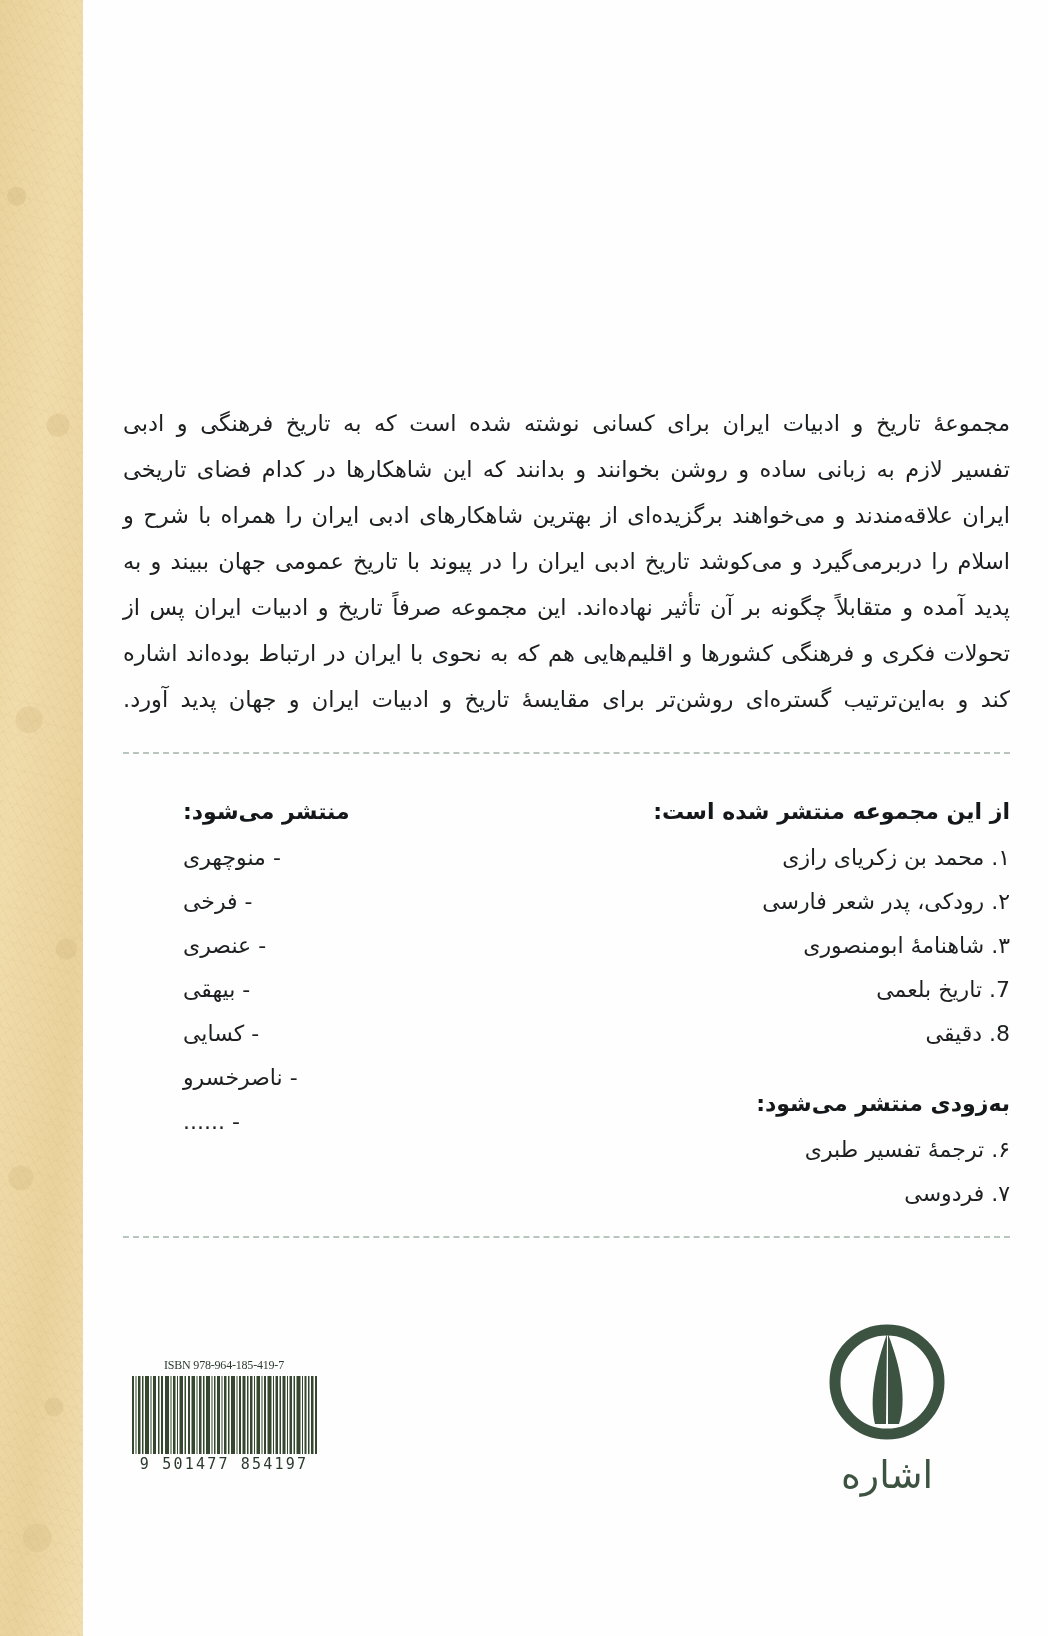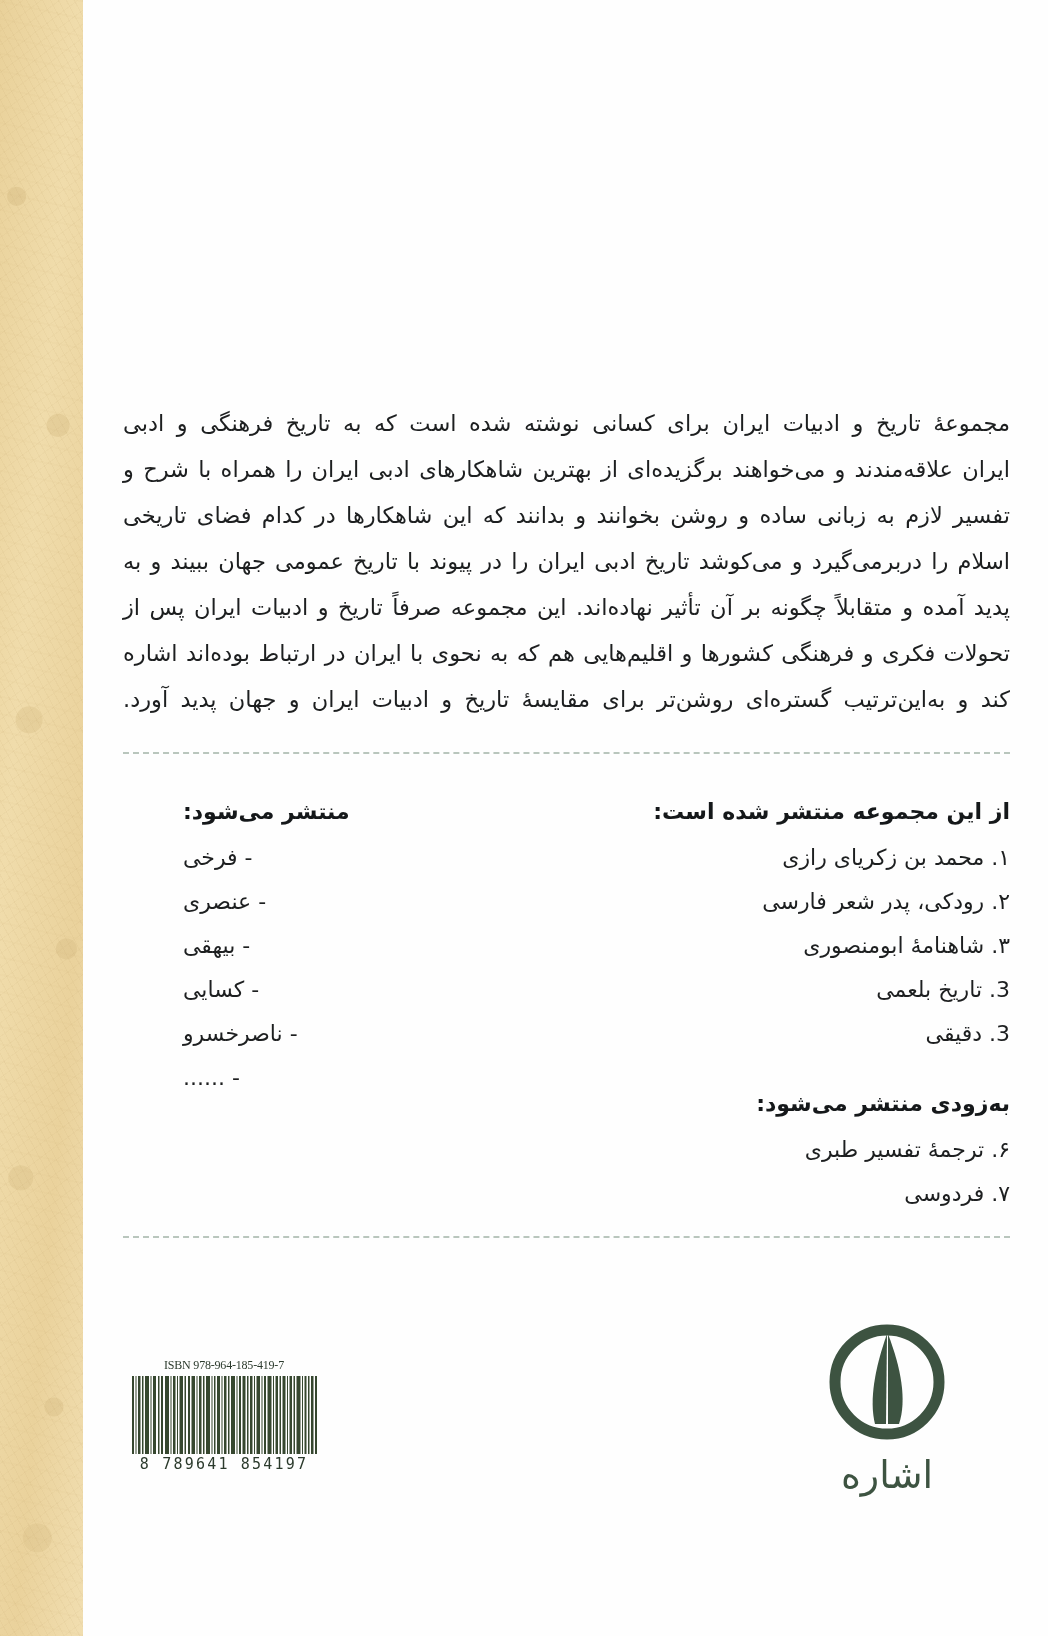--- a/index.html
+++ b/index.html
@@ -199,47 +199,48 @@
 
   <div class="spine">
     <div class="spine-texture"></div>
   </div>
   <div class="spine-title">تاریخ و ادبیات ایران</div>
 
   <div class="page">
 
     <div class="intro">
       <div>مجموعهٔ تاریخ و ادبیات ایران برای کسانی نوشته شده است که به تاریخ فرهنگی و ادبی</div>
+      <div>تفسیر لازم به زبانی ساده و روشن بخوانند و بدانند که این شاهکارها در کدام فضای تاریخی</div>
       <div>ایران علاقه‌مندند و می‌خواهند برگزیده‌ای از بهترین شاهکارهای ادبی ایران را همراه با شرح و</div>
-      <div>تفسیر لازم به زبانی ساده و روشن بخوانند و بدانند که این شاهکارها در کدام فضای تاریخی</div>
       <div>اسلام را دربرمی‌گیرد و می‌کوشد تاریخ ادبی ایران را در پیوند با تاریخ عمومی جهان ببیند و به</div>
       <div>پدید آمده و متقابلاً چگونه بر آن تأثیر نهاده‌اند. این مجموعه صرفاً تاریخ و ادبیات ایران پس از</div>
       <div>تحولات فکری و فرهنگی کشورها و اقلیم‌هایی هم که به نحوی با ایران در ارتباط بوده‌اند اشاره</div>
       <div>کند و به‌این‌ترتیب گستره‌ای روشن‌تر برای مقایسهٔ تاریخ و ادبیات ایران و جهان پدید آورد.</div>
     </div>
 
     <div class="divider top"></div>
     <div class="divider bottom"></div>
 
     <div class="lists">
 
       <div class="col col-right">
         <div class="col-head">از این مجموعه منتشر شده است:</div>
         <div class="col-item">۱. محمد بن زکریای رازی</div>
         <div class="col-item">۲. رودکی، پدر شعر فارسی</div>
         <div class="col-item">۳. شاهنامهٔ ابومنصوری</div>
-        <div class="col-item">3. تاریخ بلعمی</div>
-        <div class="col-item">3. دقیقی</div>
+        <div class="col-item">7. تاریخ بلعمی</div>
+        <div class="col-item">8. دقیقی</div>
         <div class="col-head second">به‌زودی منتشر می‌شود:</div>
         <div class="col-item">۶. ترجمهٔ تفسیر طبری</div>
         <div class="col-item">۷. فردوسی</div>
       </div>
 
       <div class="col col-left">
         <div class="col-head">منتشر می‌شود:</div>
+        <div class="col-item">- منوچهری</div>
         <div class="col-item">- فرخی</div>
         <div class="col-item">- عنصری</div>
         <div class="col-item">- بیهقی</div>
         <div class="col-item">- کسایی</div>
         <div class="col-item">- ناصرخسرو</div>
         <div class="col-item">- ......</div>
       </div>
 
     </div>
 
@@ -293,21 +294,21 @@
           <rect x="157.5" y="0" width="2.5" height="78"></rect>
           <rect x="161.5" y="0" width="1.5" height="78"></rect>
           <rect x="164.5" y="0" width="4" height="78"></rect>
           <rect x="170" y="0" width="1" height="78"></rect>
           <rect x="172.5" y="0" width="2" height="78"></rect>
           <rect x="176" y="0" width="1.5" height="78"></rect>
           <rect x="179" y="0" width="2.5" height="78"></rect>
           <rect x="183" y="0" width="2" height="78"></rect>
         </g>
       </svg>
-      <div class="barcode-digits">8 789641 854197</div>
+      <div class="barcode-digits">9 501477 854197</div>
     </div>
 
     <div class="publisher">
       <svg class="logo-mark" viewBox="0 0 124 124">
         <circle cx="62" cy="62" r="52" fill="none" stroke="#3d5341" stroke-width="11"></circle>
         <path d="M62 14 C 50 48, 44 80, 50 104 L 61 104 Z" fill="#3d5341"></path>
         <path d="M63 14 C 76 48, 82 80, 74 104 L 63 104 Z" fill="#3d5341"></path>
       </svg>
       <div class="publisher-name">اشاره</div>
     </div>

